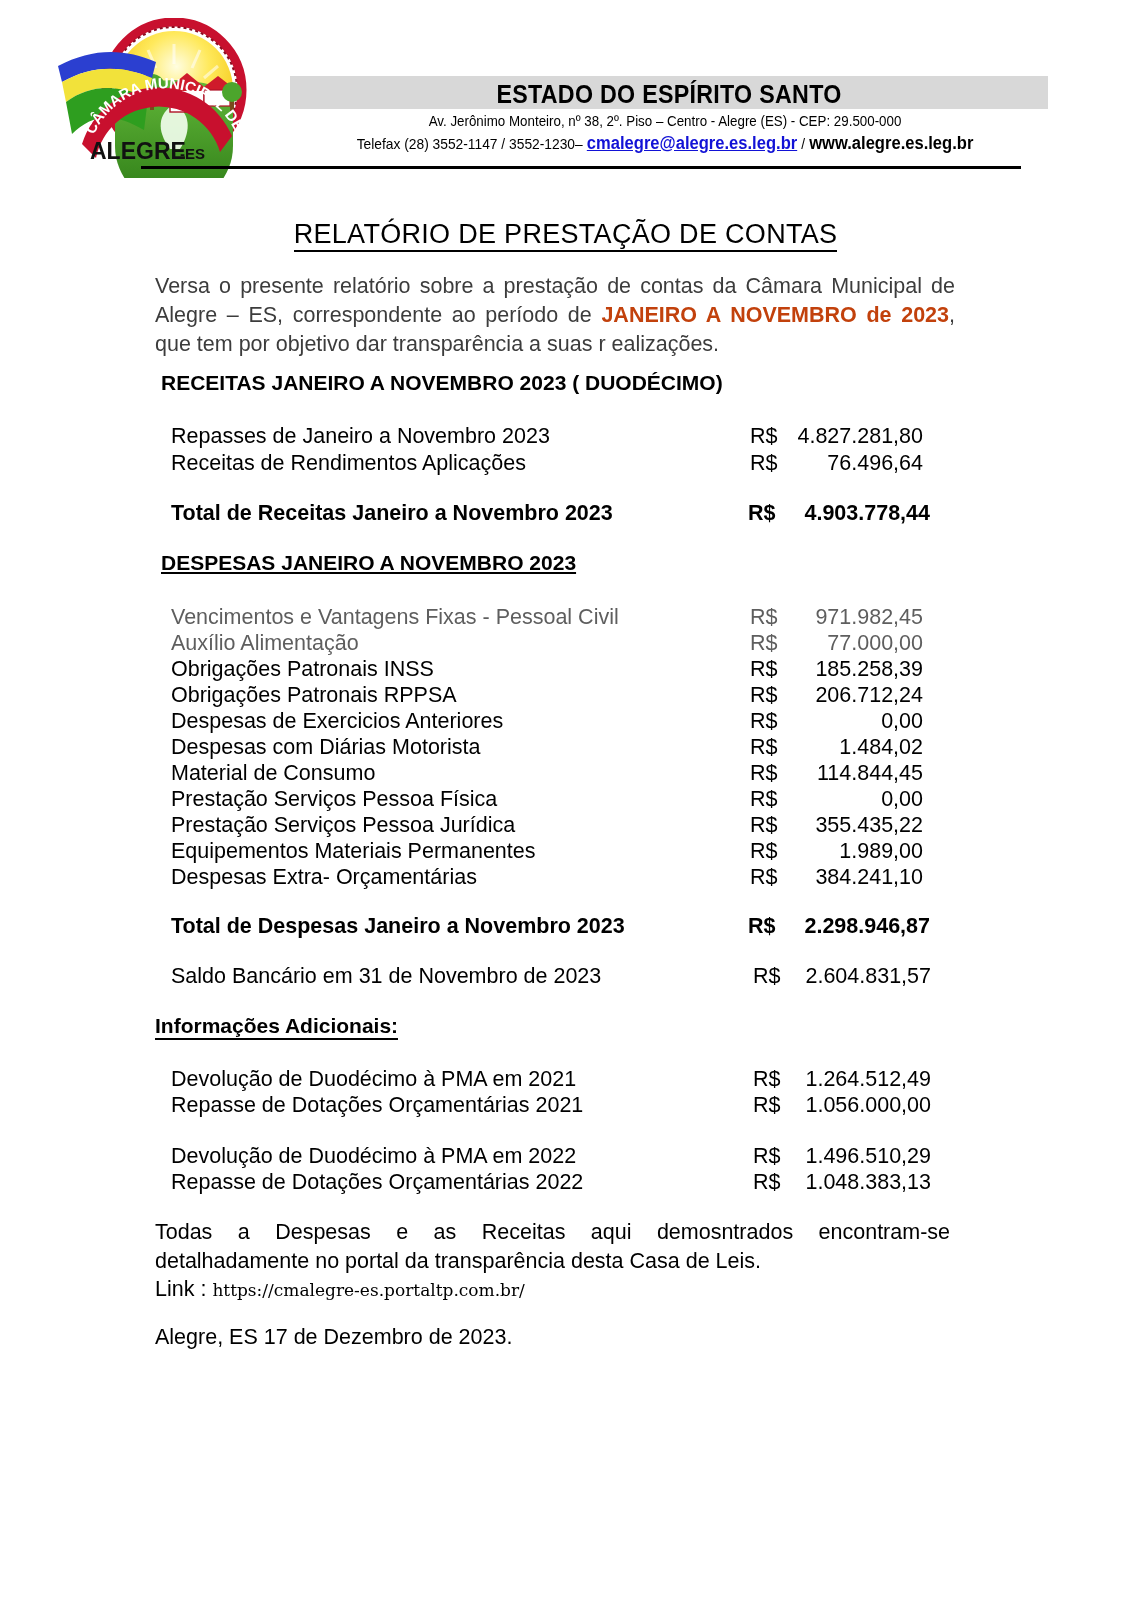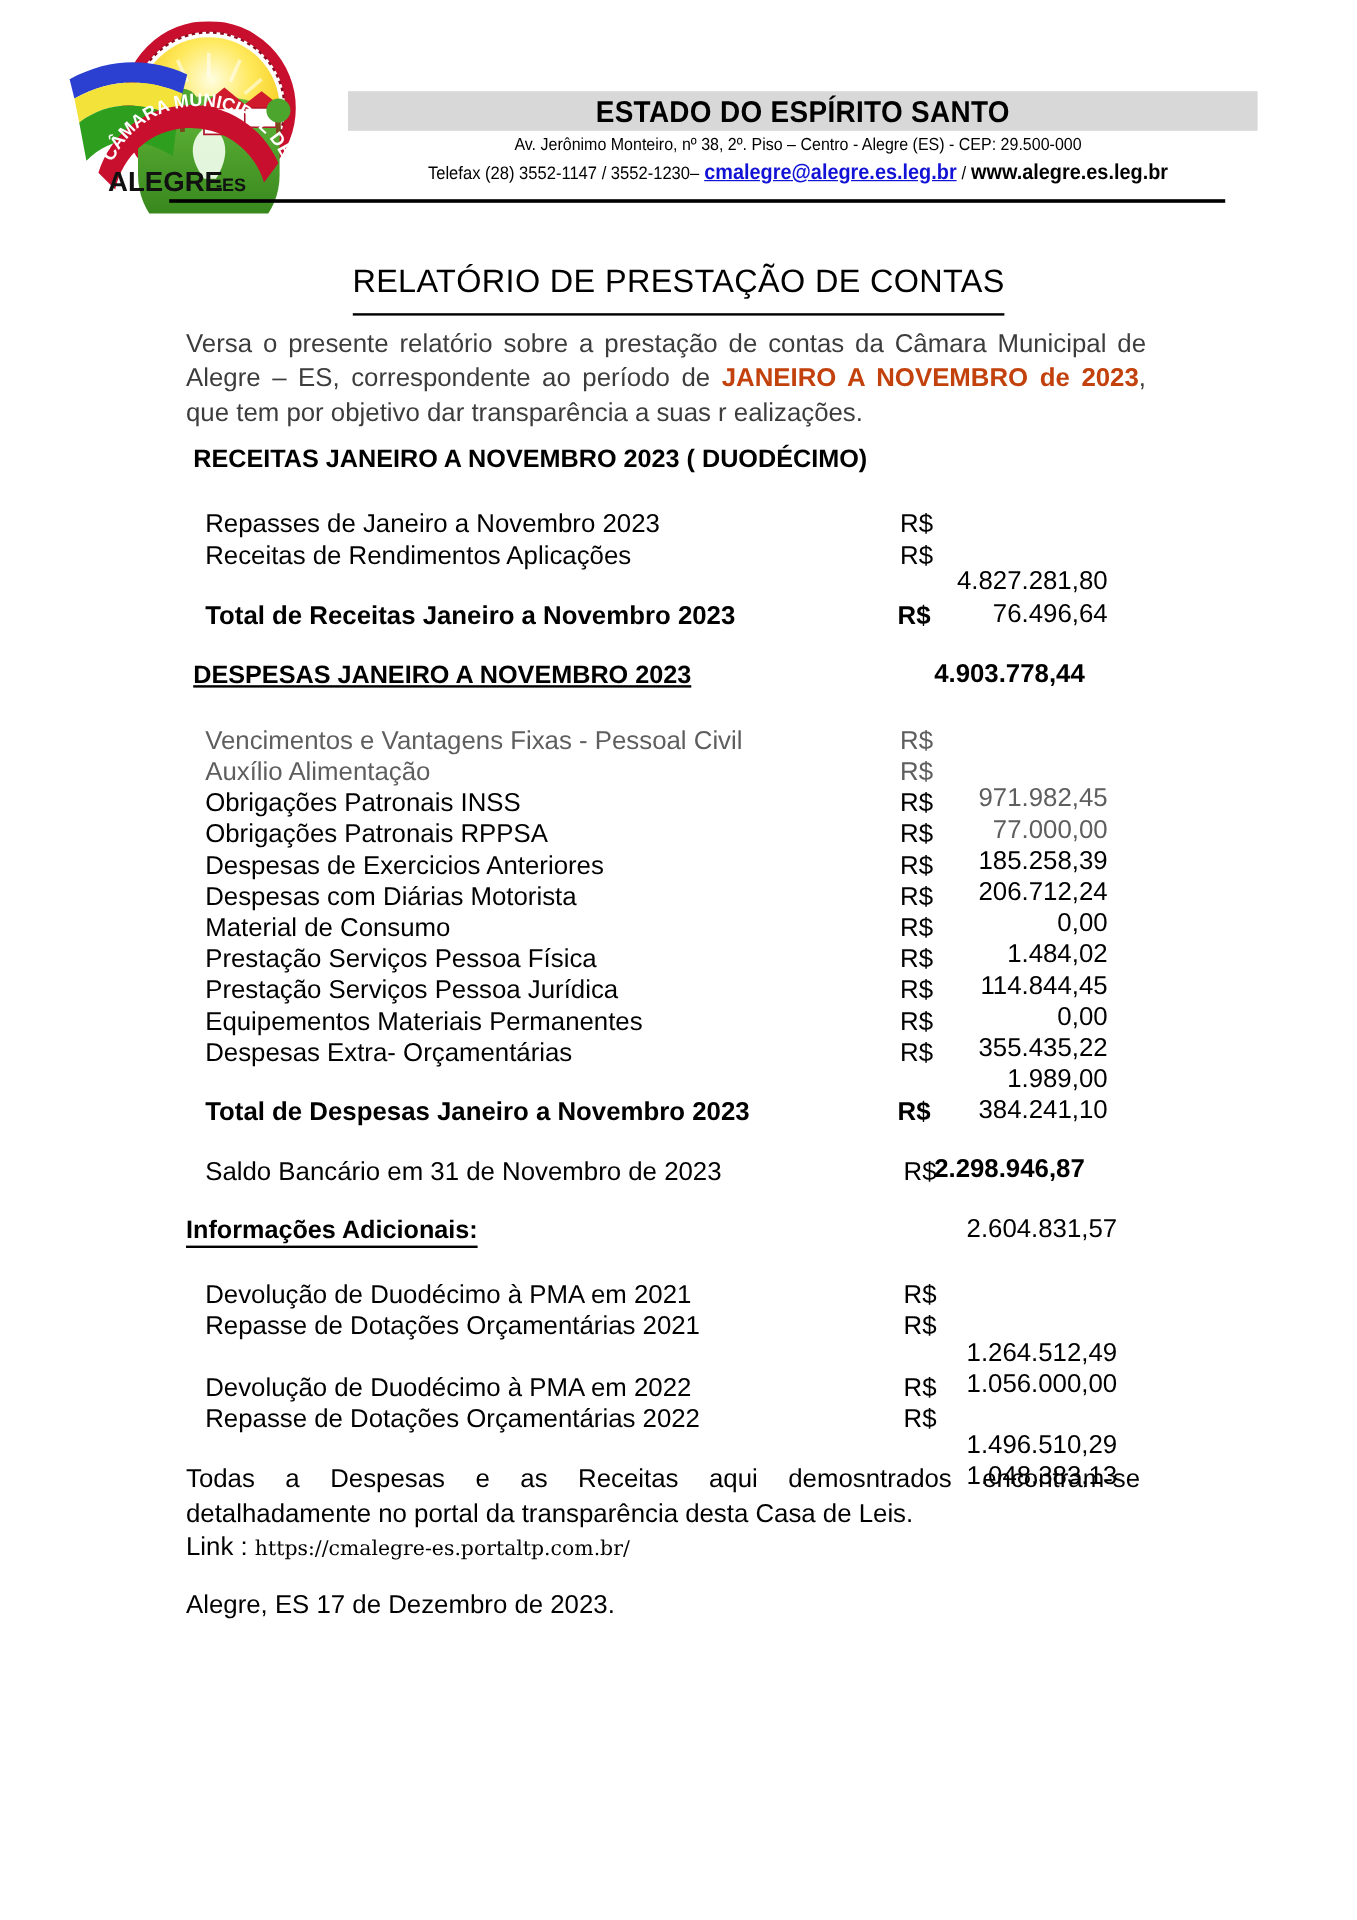--- a/index.html
+++ b/index.html
@@ -117,21 +117,21 @@
     position: absolute;
     left: 0;
     top: 219px;
     width: 1131px;
     text-align: center;
     font-size: 27px;
     letter-spacing: 0.3px;
   }
   .report-title span {
     border-bottom: 2px solid #000;
-    padding-bottom: 12px;
+    padding-bottom: 1px;
   }
 
   .intro {
     position: absolute;
     left: 155px;
     top: 272px;
     width: 800px;
     font-size: 21.5px;
     line-height: 29px;
     color: #3c3c3c;
@@ -172,25 +172,24 @@
     position: absolute;
     left: 595px;
     top: 0;
   }
   .row .amt {
     position: absolute;
     left: 595px;
     top: 0;
     width: 173px;
     text-align: right;
-    margin-top: 48px;
   }
   .row.bold { font-weight: bold; }
   .row.bold .cur { left: 593px; }
-  .row.bold .amt { left: 574px; width: 175px; }
+  .row.bold .amt { left: 600px; width: 175px; }
   .row.gray { color: #5e5e5e; }
   .row.wide .cur { left: 598px; }
   .row.wide .amt { left: 606px; width: 170px; }
 
   .closing {
     position: absolute;
     left: 155px;
     top: 1218px;
     width: 795px;
     font-size: 21.5px;

